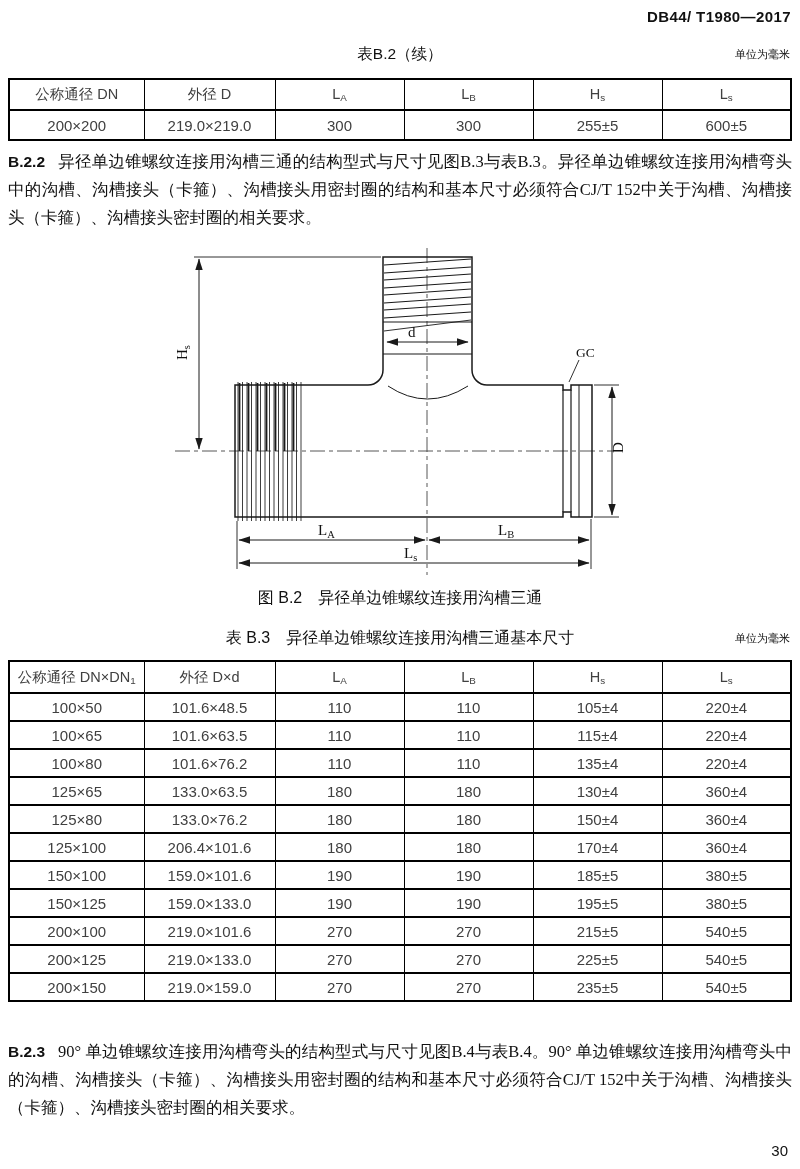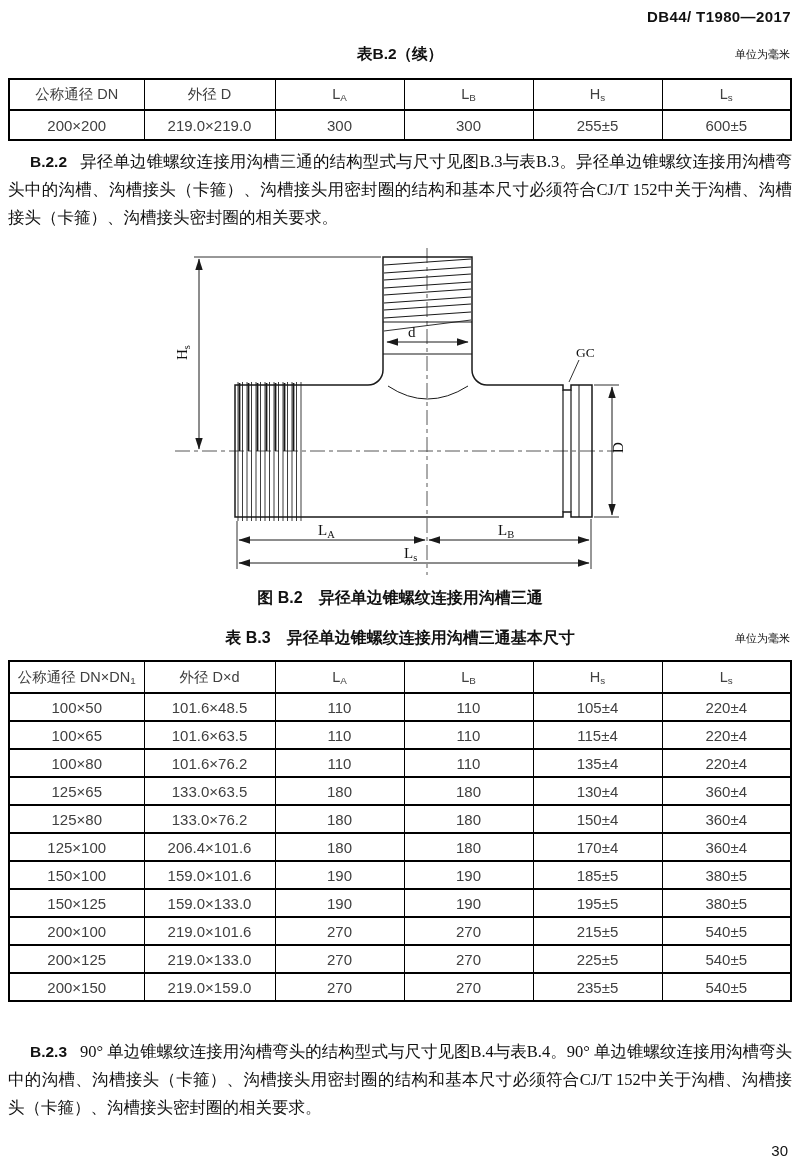--- a/index.html
+++ b/index.html
@@ -8,39 +8,39 @@
     font-family:"Liberation Serif","DejaVu Serif",serif;overflow:hidden;
   }
   .abs{position:absolute}
   .doc-code{
     top:8px;right:9px;font-family:"Liberation Sans","DejaVu Sans",sans-serif;
     font-weight:700;font-size:15px;letter-spacing:.4px;text-align:right;
   }
   .caption-row{left:8px;right:8px;height:22px}
   .center-title{
     position:absolute;left:0;right:0;text-align:center;
-    font-family:"Liberation Sans","DejaVu Sans",sans-serif;font-weight:700;font-size:15.5px;
+    font-family:"Liberation Sans","DejaVu Sans",sans-serif;font-weight:400;font-size:15.5px;
   }
   .unit-note{position:absolute;right:2px;top:3px;font-size:11px}
   table{
     border-collapse:collapse;width:100%;table-layout:fixed;text-align:center;
     font-family:"Liberation Sans","DejaVu Sans",sans-serif;font-size:15px;color:#404040;
   }
   table{border:2px solid #000}
   th,td{border:solid #000;border-width:2px 1px;font-weight:normal;padding:0}
   .t2 th{height:29px;font-size:14.5px}
   .t2 td{height:28px}
   .t3 th{height:30px;font-size:14.5px}
   .t3 td{height:26px}
   .sub{font-size:.68em;vertical-align:-.18em}
   .clause{
     left:8px;right:8px;margin:0;font-size:16.5px;line-height:28px;text-align:justify;
   }
   .clause-num{
-    font-family:"Liberation Sans","DejaVu Sans",sans-serif;font-weight:700;margin-right:13px;font-size:15.5px;margin-left:22px;
+    font-family:"Liberation Sans","DejaVu Sans",sans-serif;font-weight:700;margin-right:13px;font-size:15.5px;
   }
   .fig-caption{font-size:16px}
   .page-num{bottom:10px;right:12px;font-family:"Liberation Sans","DejaVu Sans",sans-serif;font-size:15px}
   svg text{font-family:"Liberation Serif","DejaVu Serif",serif;fill:#111;stroke:none}
 </style>
 </head>
 <body>
 
 <div class="abs doc-code">DB44/ T1980—2017</div>
 

